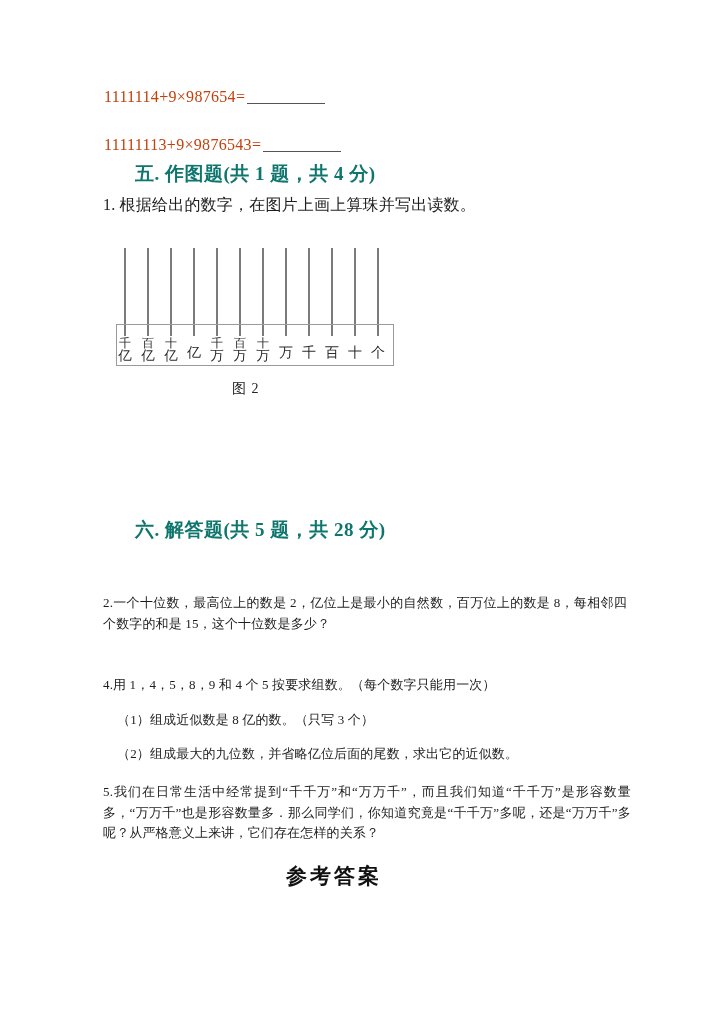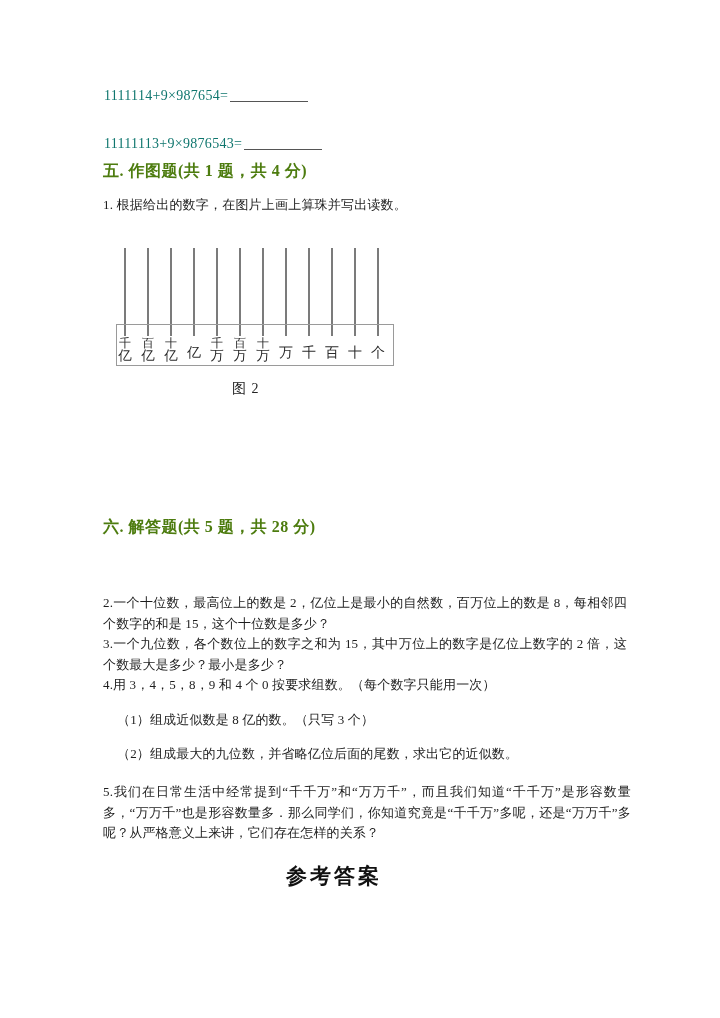--- a/index.html
+++ b/index.html
@@ -19,45 +19,46 @@
     position: absolute;
     left: 0; top: 0;
     width: 720px;
     height: 1018px;
     background: #ffffff;
   }
 
   
   .eqline {
     position: absolute;
-    font-size: 14px;
+    font-size: 16px;
     letter-spacing: 0.3px;
-    color: #0f766e;
+    color: #c2410c;
     white-space: nowrap;
   }
   .eqline .blank {
     display: inline-block;
     width: 78px;
     border-bottom: 1px solid #555;
     vertical-align: -2px;
     margin-left: 2px;
   }
 
   .section-head {
     position: absolute;
+    font-size: 19px;
+    font-weight: bold;
+    color: #0f766e;
+    letter-spacing: 0.5px;
+    white-space: nowrap;
+    margin-left: 32px;
+  }
+
+  .qline {
+    position: absolute;
     font-size: 16px;
-    font-weight: bold;
-    color: #4d7c0f;
-    letter-spacing: 0.5px;
-    white-space: nowrap;
-  }
-
-  .qline {
-    position: absolute;
-    font-size: 13px;
     color: #1d1d1d;
     line-height: 20px;
     letter-spacing: 0.2px;
   }
 
   .qblock {
     position: absolute;
     font-size: 13px;
     color: #1d1d1d;
     line-height: 20.5px;
@@ -233,23 +234,22 @@
   </div>
 
   <div class="fig-caption" style="left:232px; top:380px;">图 2</div>
 
 
   <div class="section-head" style="left:103px; top:517px;">六. 解答题(共 5 题，共 28 分)</div>
 
 
   <div class="qblock" style="left:103px; top:593px; width:524px;">2.一个十位数，最高位上的数是 2，亿位上是最小的自然数，百万位上的数是 8，每相邻四个数字的和是 15，这个十位数是多少？</div>
 
-  <div class="qblock" style="left:103px; top:634px; width:524px;">3.一个九位数，各个数位上的数字之和为 15，其中万位上的数字是亿位上数字的 2 倍，这个数最大是多少？最小是多少？</div>
-
-  <div class="qblock" style="left:103px; top:675px; width:524px;">4.用 3，4，5，8，9 和 4 个 0 按要求组数。（每个数字只能用一次）</div>
+
+  <div class="qblock" style="left:103px; top:675px; width:524px;">4.用 1，4，5，8，9 和 4 个 5 按要求组数。（每个数字只能用一次）</div>
 
   <div class="qblock" style="left:117px; top:710px; width:510px;">（1）组成近似数是 8 亿的数。（只写 3 个）</div>
 
   <div class="qblock" style="left:117px; top:744px; width:510px;">（2）组成最大的九位数，并省略亿位后面的尾数，求出它的近似数。</div>
 
   <div class="qblock" style="left:103px; top:782px; width:528px;">5.我们在日常生活中经常提到“千千万”和“万万千”，而且我们知道“千千万”是形容数量多，“万万千”也是形容数量多．那么同学们，你知道究竟是“千千万”多呢，还是“万万千”多呢？从严格意义上来讲，它们存在怎样的关系？</div>
 
   <div class="ref-answer" style="left:286px; top:862px;">参考答案</div>
 
 </div>

